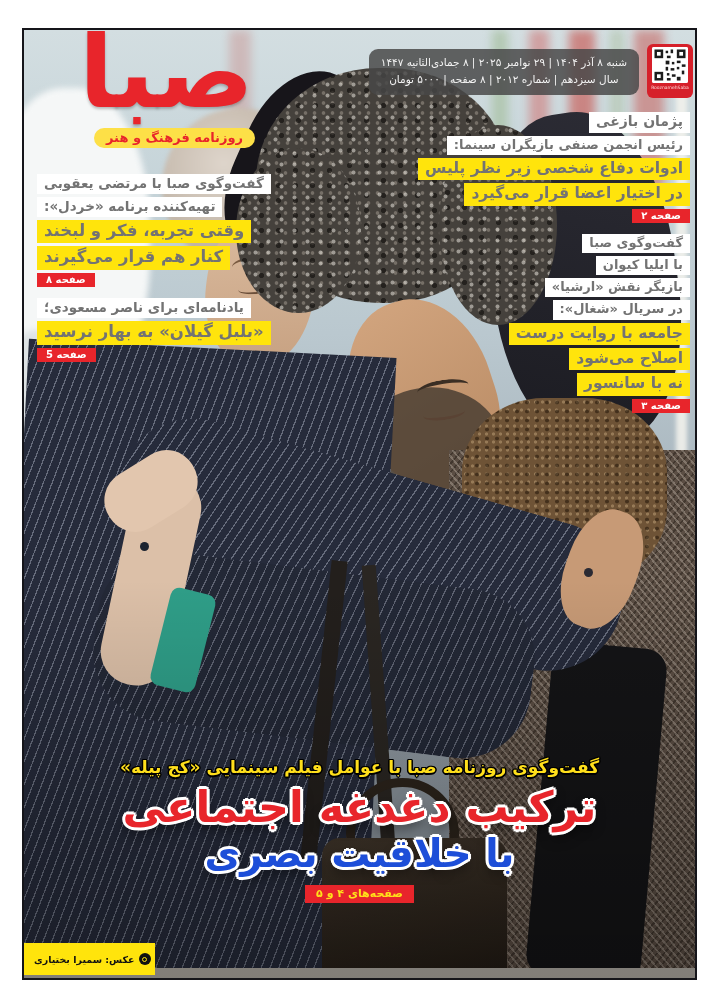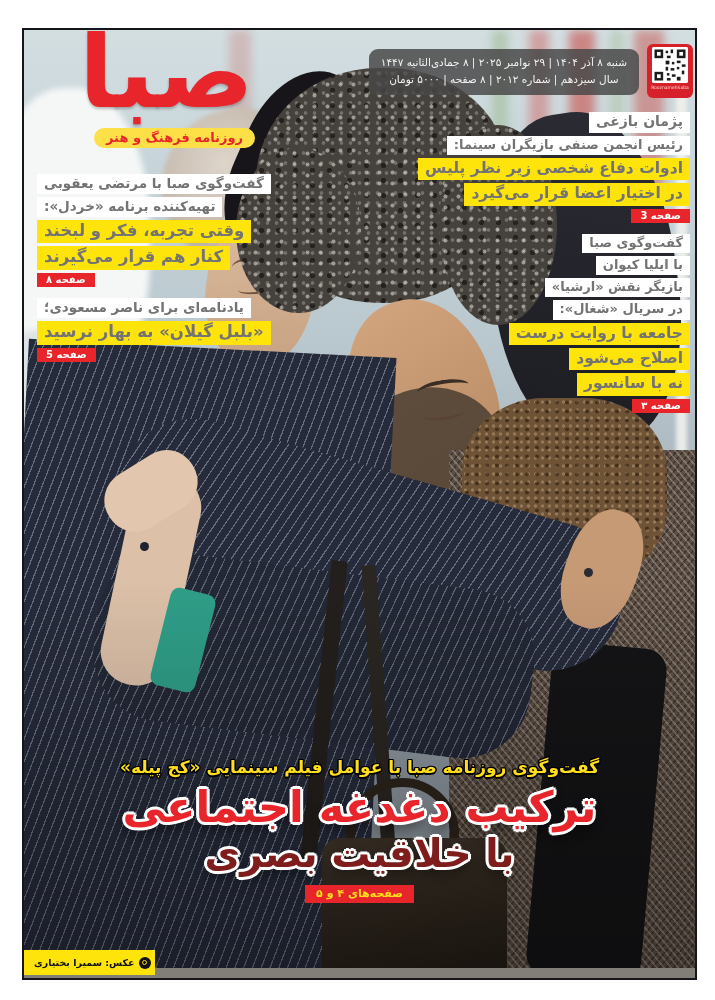--- a/index.html
+++ b/index.html
@@ -101,26 +101,26 @@
   .left-col .hl.w{font-size:13.5px;}
   .left-col .hl.y{font-size:16.5px;}
   .badge{display:block;width:max-content;background:#e8252b;color:#fff;font-size:10px;font-weight:bold;
          padding:1px 9px 2px;direction:rtl;}
   
   .main-story{left:0;right:0;top:727px;text-align:center;direction:rtl;}
   .kicker{display:inline-block;color:#ffdf1b;font-size:17px;font-weight:bold;
     text-shadow:1.5px 0 #000,-1.5px 0 #000,0 1.5px #000,0 -1.5px #000,1px 1px #000,-1px -1px #000,1px -1px #000,-1px 1px #000;}
   .head1{margin-top:6px;font-size:43px;font-weight:bold;color:#e8252b;line-height:1.12;
     text-shadow:3px 0 #fff,-3px 0 #fff,0 3px #fff,0 -3px #fff,2px 2px #fff,-2px -2px #fff,2px -2px #fff,-2px 2px #fff,0 6px 12px rgba(0,0,0,.55);}
-  .head2{margin-top:2px;font-size:39px;font-weight:bold;color:#7f1d1d;line-height:1.1;
+  .head2{margin-top:2px;font-size:39px;font-weight:bold;color:#1d4ed8;line-height:1.1;
     text-shadow:3px 0 #fff,-3px 0 #fff,0 3px #fff,0 -3px #fff,2px 2px #fff,-2px -2px #fff,2px -2px #fff,-2px 2px #fff,0 6px 12px rgba(0,0,0,.45);}
   .pages-badge{display:inline-block;margin-top:9px;background:#e8252b;color:#ffe11a;
                font-size:11px;font-weight:bold;padding:2px 11px 3px;}
   
-  .credit{left:0;bottom:3px;height:25px;background:#ffe40c;display:flex;align-items:center;
+  .credit{left:0;bottom:3px;height:32px;background:#ffe40c;display:flex;align-items:center;
           flex-direction:row-reverse;padding:0 4px 0 10px;gap:4px;}
   .cam{width:12px;height:12px;background:#111;border-radius:50%;position:relative;flex:0 0 auto;}
   .cam::after{content:"";position:absolute;left:3.5px;top:3.5px;width:5px;height:5px;border:1.5px solid #ffe40c;
               border-radius:50%;box-sizing:border-box;}
   .credit-text{font-size:9.5px;font-weight:bold;color:#111;direction:rtl;white-space:nowrap;}
 </style>
 </head>
 <body>
 
 <div class="page">
@@ -210,21 +210,21 @@
       </svg>
       <div class="qr-cap">RooznamehSaba</div>
     </div>
 
     <div class="col right-col">
       <div class="story">
         <span class="hl w" style="font-size:14px;">پژمان بازغی</span>
         <span class="hl w">رئیس انجمن صنفی بازیگران سینما:</span>
         <span class="hl y">ادوات دفاع شخصی زیر نظر پلیس</span>
         <span class="hl y">در اختیار اعضا قرار می‌گیرد</span>
-        <span class="badge">صفحه 3</span>
+        <span class="badge">صفحه ۲</span>
       </div>
       <div class="story">
         <span class="hl w">گفت‌وگوی صبا</span>
         <span class="hl w">با ایلیا کیوان</span>
         <span class="hl w">بازیگر نقش «ارشیا»</span>
         <span class="hl w">در سریال «شغال»:</span>
         <span class="hl y">جامعه با روایت درست</span>
         <span class="hl y">اصلاح می‌شود</span>
         <span class="hl y">نه با سانسور</span>
         <span class="badge">صفحه ۳</span>

